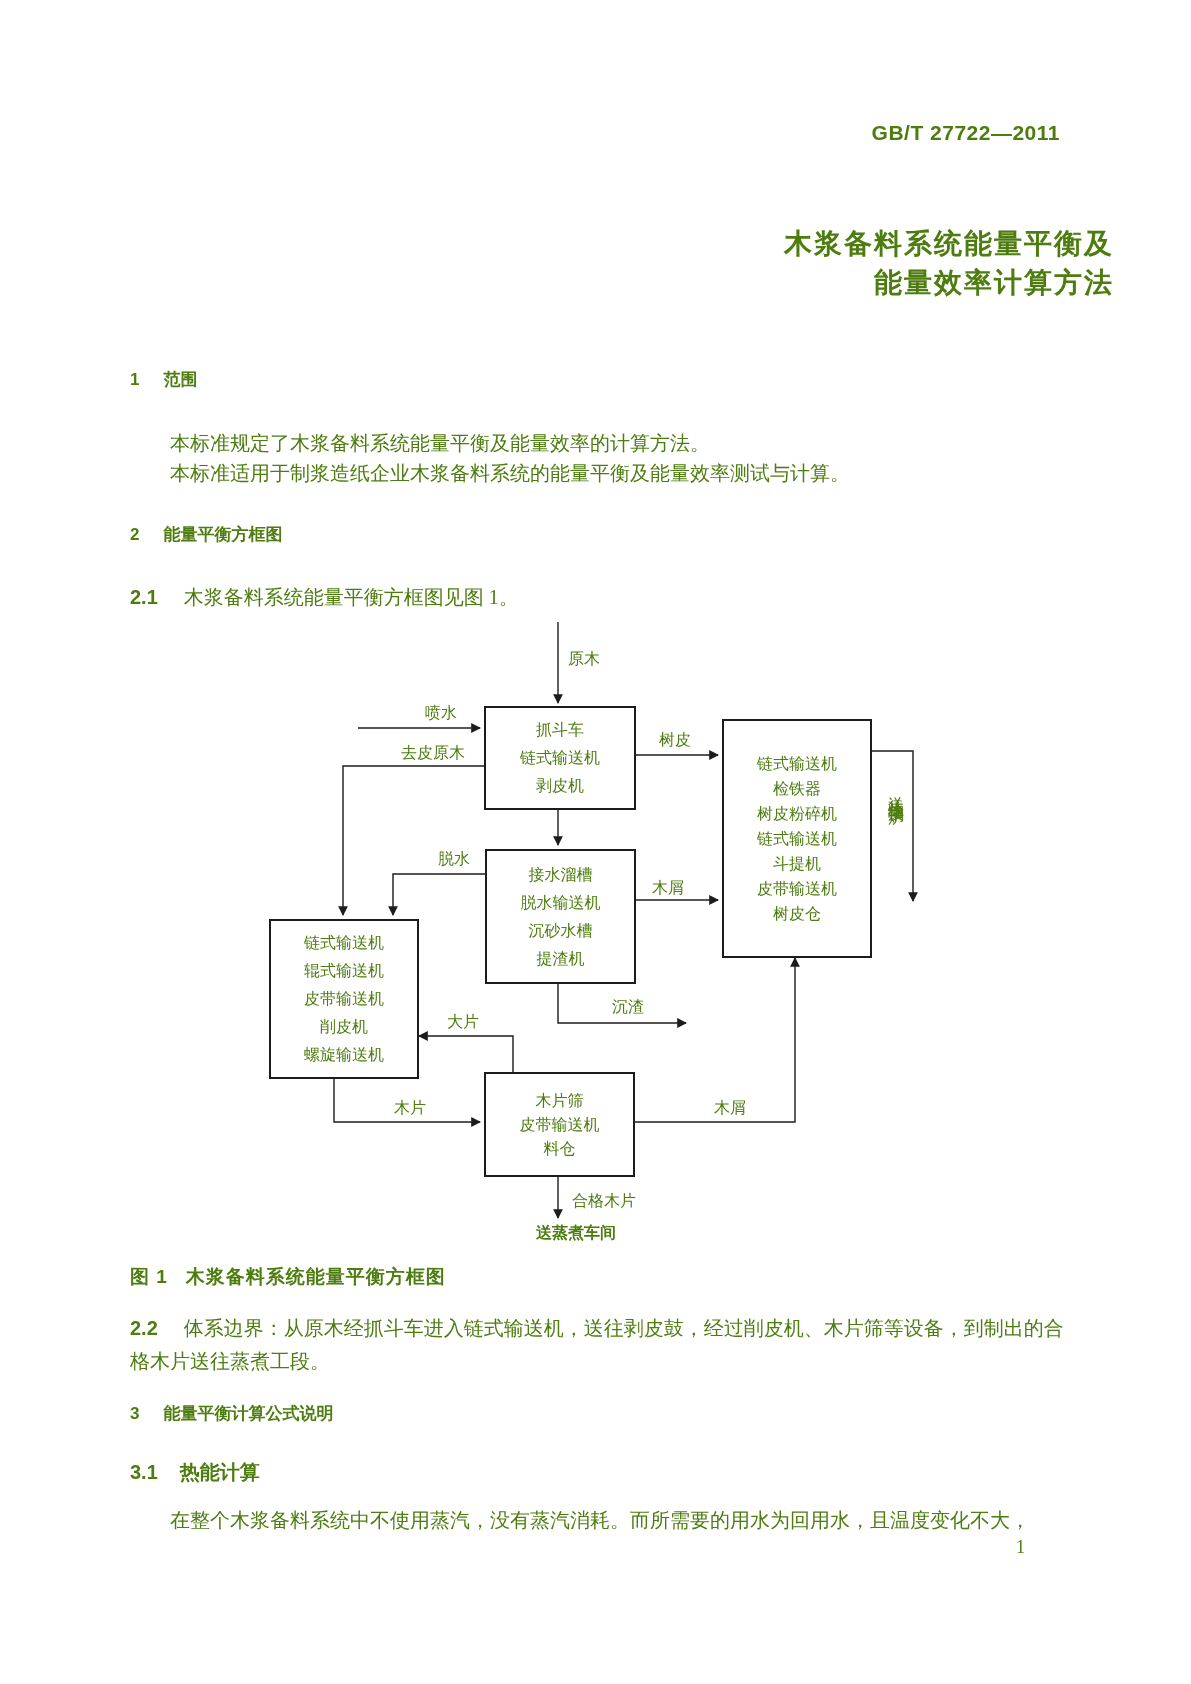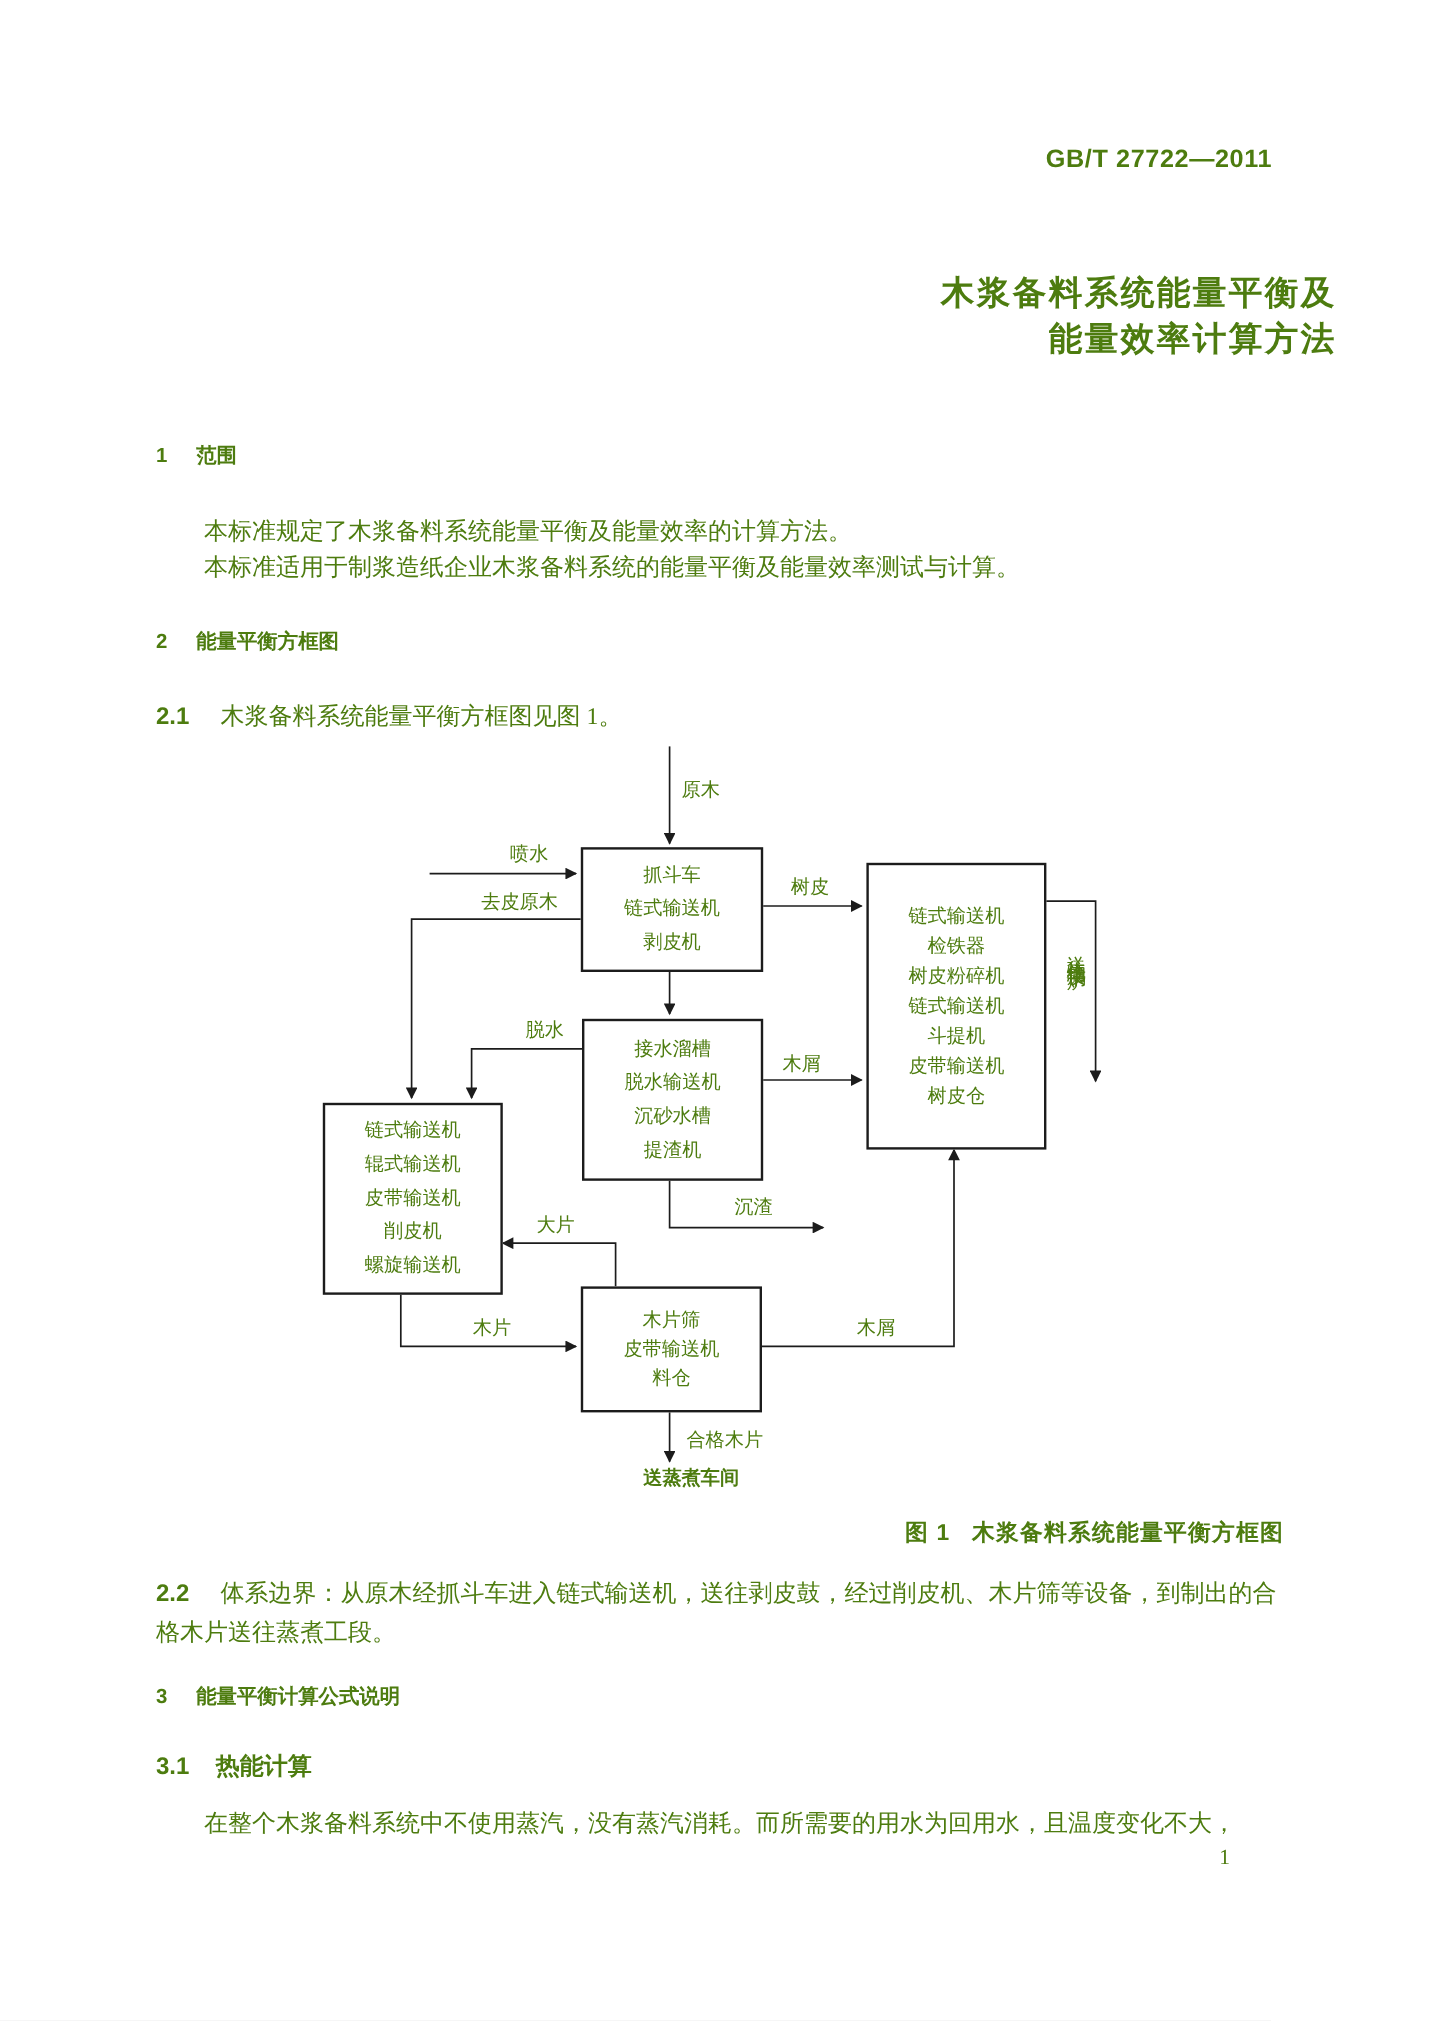--- a/index.html
+++ b/index.html
@@ -18,21 +18,21 @@
 
   .sec-head{left:130px;font-size:17px;line-height:24px;}
   .sec-head .hnum{margin-right:24px;}
 
   .body-block{left:130px;width:944px;font-size:20px;line-height:30px;}
   .body-block p{margin:0;text-indent:2em;}
   .clause{left:130px;width:944px;font-size:20px;line-height:33px;}
   .clause .cnum{font-family:"Liberation Sans","DejaVu Sans",sans-serif;
                 font-weight:bold;margin-right:26px;}
 
-  .figure-caption{top:1264px;left:130px;width:940px;text-align:right;
+  .figure-caption{top:1264px;left:130px;width:940px;text-align:left;
                   font-size:19px;letter-spacing:1px;}
   .figure-caption .fnum{margin-right:18px;}
 
   .page-number{top:1537px;left:1016px;font-size:18px;}
 
   
   .diagram{top:600px;left:240px;width:720px;height:650px;}
   .diagram svg{position:absolute;top:0;left:0;}
   .dbox{
     position:absolute;border:2px solid #1c1c1c;background:#fff;

